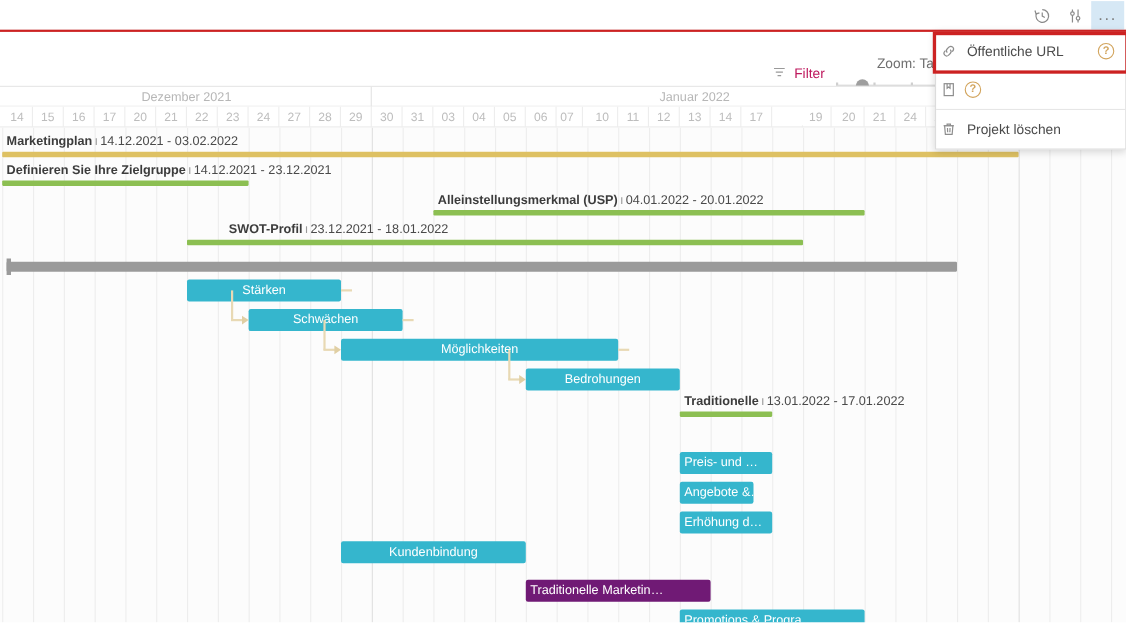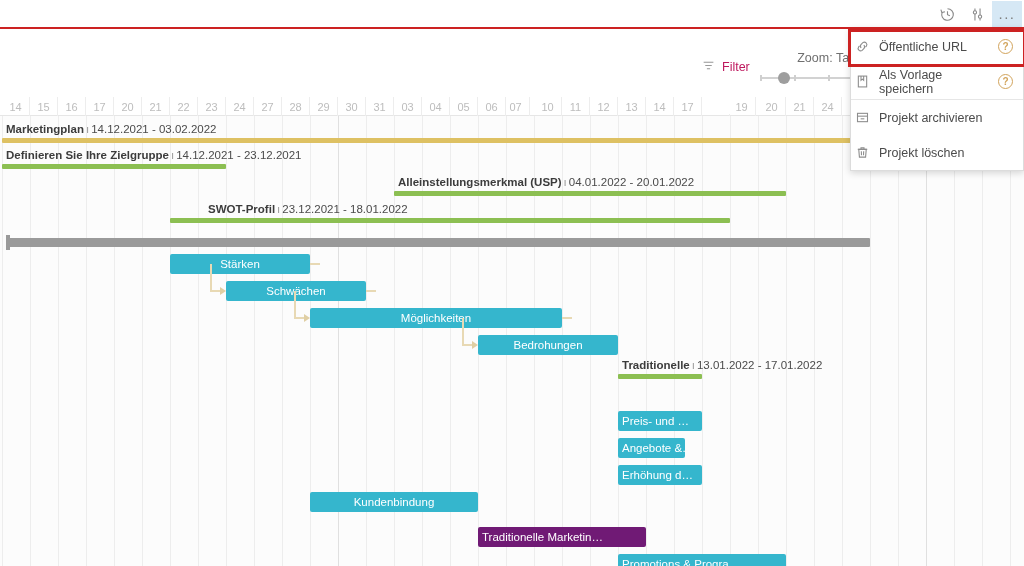--- a/index.html
+++ b/index.html
@@ -229,20 +229,25 @@
     <div class="zoom-slider">
       <div class="zoom-track"></div>
       <div class="zoom-tick" style="left:0px"></div>
       <div class="zoom-tick" style="left:34px"></div>
       <div class="zoom-tick" style="left:68px"></div>
       <div class="zoom-tick" style="left:103px"></div>
       <div class="zoom-handle"></div>
     </div>
   </div>
 
+  <div class="tl-month-row" id="month-row">
+      <div class="tl-month" style="left: 2px; width: 336px;">Dezember 2021</div>
+      <div class="tl-month" style="left: 338px; width: 588px;">Januar 2022</div>
+      <div class="tl-month" style="left: 926px; width: 112px;"></div>
+    </div>
   <div class="tl-day-row" id="day-row">
       <div class="tl-day" style="left: 2px; width: 28px;">14</div>
       <div class="tl-day" style="left: 30px; width: 28px;">15</div>
       <div class="tl-day" style="left: 58px; width: 28px;">16</div>
       <div class="tl-day" style="left: 86px; width: 28px;">17</div>
       <div class="tl-day" style="left: 114px; width: 28px;">20</div>
       <div class="tl-day" style="left: 142px; width: 28px;">21</div>
       <div class="tl-day" style="left: 170px; width: 28px;">22</div>
       <div class="tl-day" style="left: 198px; width: 28px;">23</div>
       <div class="tl-day" style="left: 226px; width: 28px;">24</div>
@@ -373,34 +378,23 @@
         <span class="mi-label">Öffentliche URL</span>
         <span class="mi-help">?</span>
       </div>
       <div class="menu-item">
         <span class="mi-icon">
           <svg width="15" height="15" viewBox="0 0 18 18" fill="none" stroke="#8d8d8d" stroke-width="1.3">
             <rect x="4" y="2.5" width="10" height="13"></rect>
             <path d="M7.2 2.5v5l1.6-1.3L10.4 7.5v-5"></path>
           </svg>
         </span>
-        <span class="mi-label">Als Vorlage speichern</span>
         <span class="mi-help">?</span>
       </div>
       <div class="menu-sep"></div>
-      <div class="menu-item">
-        <span class="mi-icon">
-          <svg width="15" height="15" viewBox="0 0 18 18" fill="none" stroke="#8d8d8d" stroke-width="1.3">
-            <rect x="3" y="4" width="12" height="10"></rect>
-            <line x1="3" y1="7.4" x2="15" y2="7.4"></line>
-            <line x1="6.8" y1="10.6" x2="11.2" y2="10.6"></line>
-          </svg>
-        </span>
-        <span class="mi-label">Projekt archivieren</span>
-      </div>
       <div class="menu-item">
         <span class="mi-icon">
           <svg width="15" height="15" viewBox="0 0 18 18" fill="none" stroke="#8d8d8d" stroke-width="1.3">
             <path d="M4.5 5.2h9l-.8 9.3H5.3z"></path>
             <line x1="3.3" y1="5.2" x2="14.7" y2="5.2"></line>
             <path d="M7.2 5.2V3.4h3.6v1.8"></path>
             <line x1="7.6" y1="7.6" x2="7.8" y2="12.2"></line>
             <line x1="10.4" y1="7.6" x2="10.2" y2="12.2"></line>
           </svg>
         </span>

